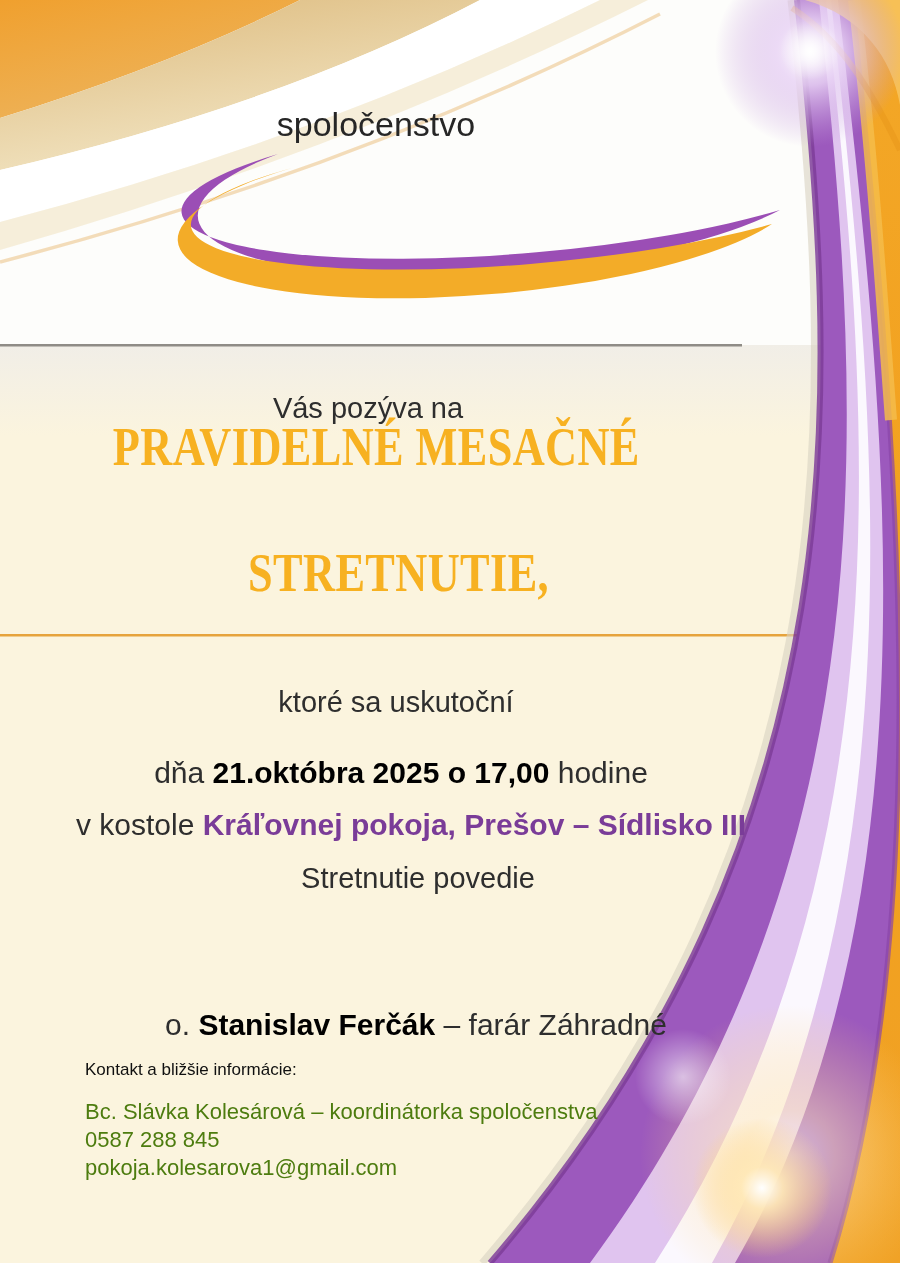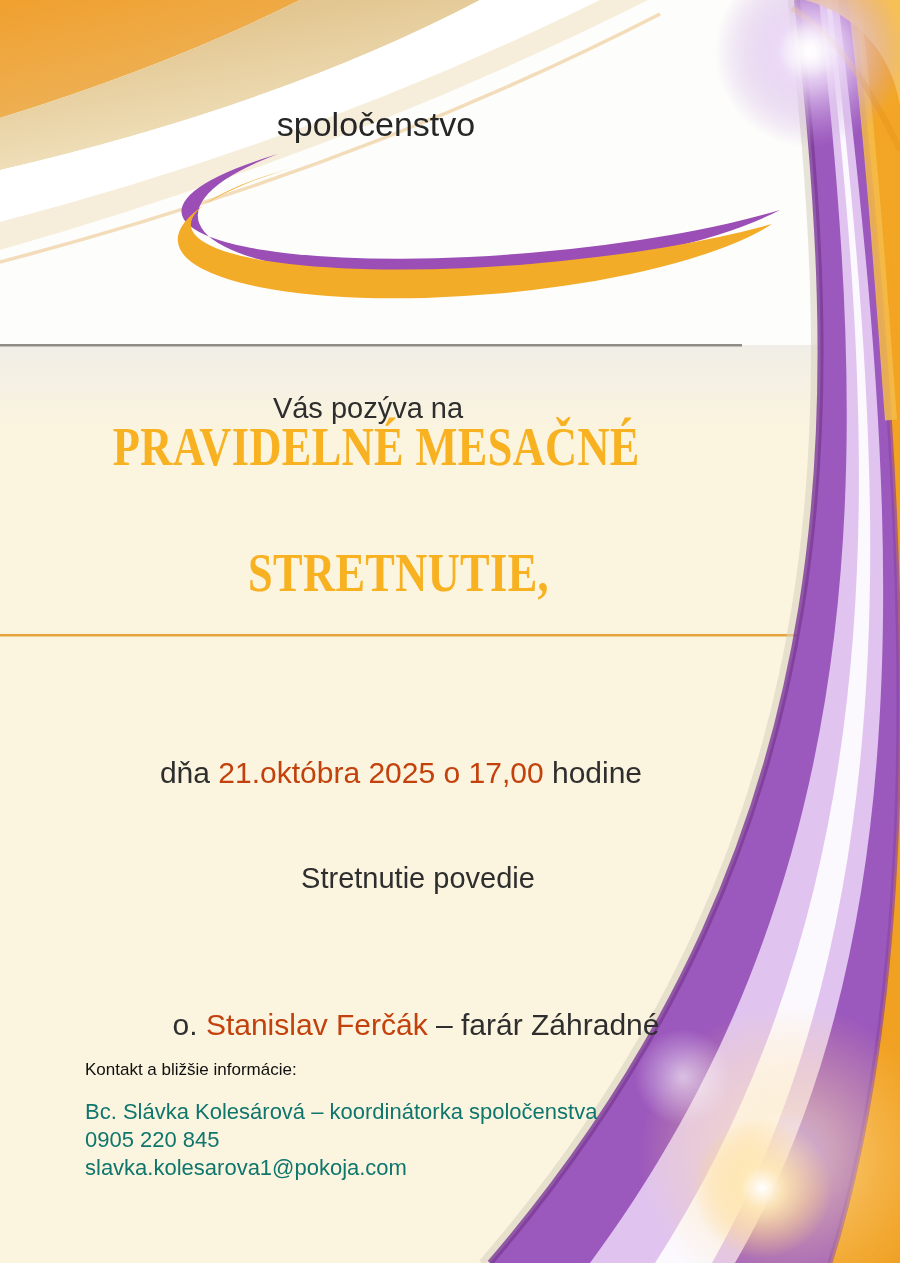--- a/index.html
+++ b/index.html
@@ -6,35 +6,35 @@
   #page {
     position:relative; width:900px; height:1263px; margin:0 auto;
     background:#FDFDFB; overflow:hidden;
     font-family:"Liberation Sans","DejaVu Sans",sans-serif;
   }
   #bg { position:absolute; left:0; top:0; width:900px; height:1263px; }
   .line { position:absolute; left:0; width:832px; text-align:center; color:#2e2e2e; white-space:nowrap; }
   .shift { position:relative; display:inline-block; }
   .cond { display:inline-block; transform:scaleX(0.85); transform-origin:50% 50%; }
   .cond2 { display:inline-block; transform:scaleX(0.82); transform-origin:50% 50%; }
-  .b { font-weight:normal; color:#c2410c; }
+  .b { font-weight:bold; color:#000000; }
   .community { top:105px; font-size:34px; color:#262626; }
   .orgname { top:171px; font-size:44px; line-height:49px; font-weight:bold; color:#1b1b1b; letter-spacing:-0.5px; }
   .invite { top:358px; font-size:29px;margin-top:34px; }
   .bigtitle { font-size:54px; font-weight:bold; color:#F7B121; letter-spacing:0.5px;font-family:Liberation Serif, serif; }
   .bigtitle1 { top:416px; }
   .bigtitle2 { top:542px; }
   .sub { top:686px; font-size:29px; }
   .dateline { top:756px; font-size:30px; }
   .kostol { top:808px; font-size:30px; }
   .loc-purple { font-weight:bold; color:#7A3C98; }
   .povedie { top:862px; font-size:29px;margin-left:16px; }
   .farar { top:964px; font-size:30px;margin-top:44px; }
   .contact-head { position:absolute; left:85px; top:1060px; font-size:17px; font-weight:normal; color:#101010; }
-  .contact-lines { position:absolute; left:85px; top:1098px; font-size:22px; line-height:28px; color:#0f766e; }
+  .contact-lines { position:absolute; left:85px; top:1098px; font-size:22px; line-height:28px; color:#4d7c0f; }
 </style>
 </head>
 <body>
 
 <div id="page">
 
   <svg id="bg" viewBox="0 0 900 1263" preserveAspectRatio="none">
     <defs>
       <linearGradient id="gTL1" x1="0" y1="0" x2="0.6" y2="1">
         <stop offset="0" stop-color="#F0A02E"></stop>
@@ -127,35 +127,41 @@
       <span class="cond2">PRAVIDELNÉ MESAČNÉ</span>
     </span>
   </div>
 
   <div class="line bigtitle bigtitle2">
     <span class="shift" style="left:-17px">
       <span class="cond2">STRETNUTIE,</span>
     </span>
   </div>
 
+  <div class="line sub">
+    <span class="shift" style="left:-20px">ktoré sa uskutoční</span>
+  </div>
 
   <div class="line dateline">
     <span class="shift" style="left:-15px"><span>dňa </span><span class="b">21.októbra 2025 o 17,00</span><span> hodine</span></span>
   </div>
 
+  <div class="line kostol">
+    <span class="shift" style="left:-5px"><span>v kostole </span><span class="loc-purple">Kráľovnej pokoja, Prešov – Sídlisko III</span></span>
+  </div>
 
   <div class="line povedie">
     <span class="shift" style="left:-14px">Stretnutie povedie</span>
   </div>
 
   <div class="line farar">
     <span class="shift" style="left:0px"><span>o. </span><span class="b">Stanislav Ferčák</span><span> – farár Záhradné</span></span>
   </div>
 
   <div class="contact-head">Kontakt a bližšie informácie:</div>
 
   <div class="contact-lines">
     <div>Bc. Slávka Kolesárová – koordinátorka spoločenstva</div>
-    <div>0905 220 845</div>
-    <div>slavka.kolesarova1@pokoja.com</div>
+    <div>0587 288 845</div>
+    <div>pokoja.kolesarova1@gmail.com</div>
   </div>
 
 </div>
 
 </body></html>

